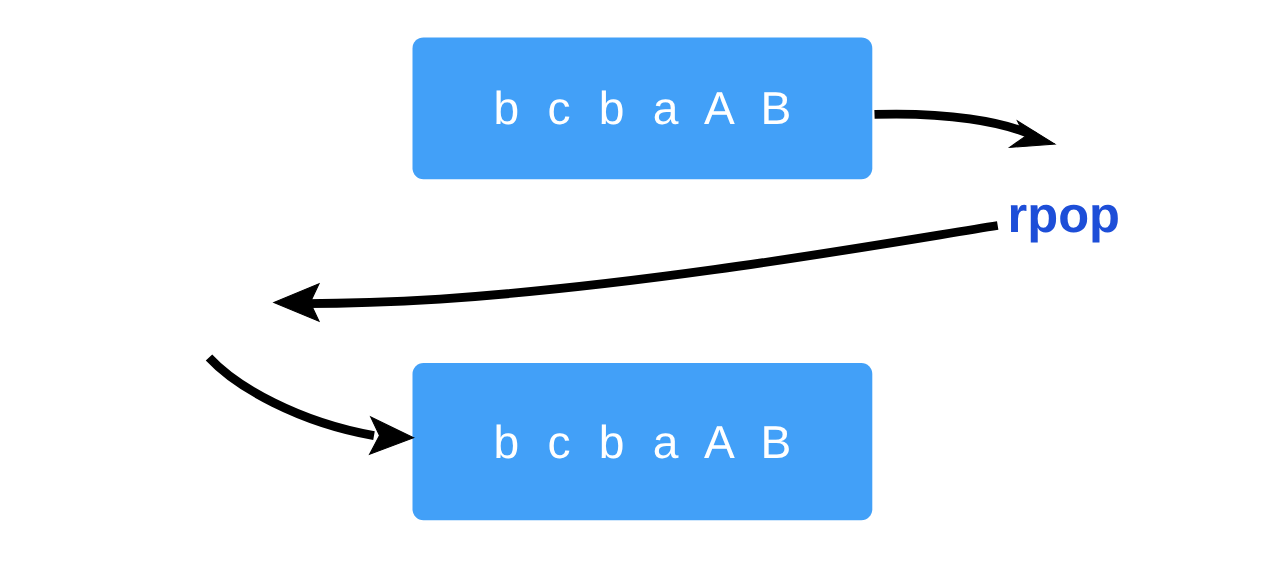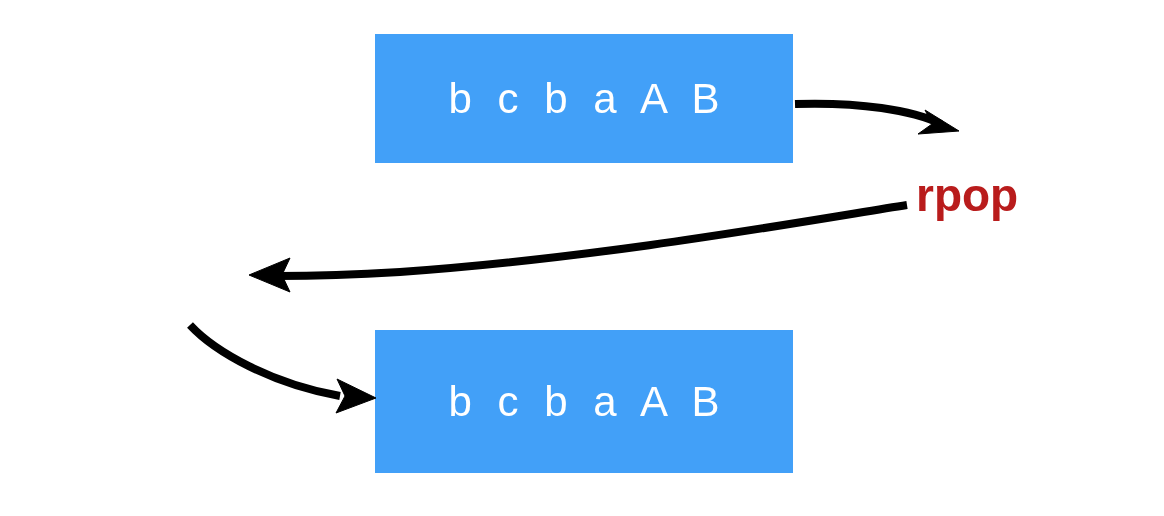--- a/index.html
+++ b/index.html
@@ -15,20 +15,21 @@
     background: #ffffff;
     overflow: hidden;
     font-family: "Liberation Sans", sans-serif;
   }
   .list-box {
     position: absolute;
     display: flex;
     align-items: center;
     justify-content: center;
     box-sizing: border-box;
+    border-radius: 10px;
   }
   .list-box .box-text {
     color: #ffffff;
     font-family: "Liberation Sans", sans-serif;
     font-weight: 400;
     font-size: 42px;
     letter-spacing: 7px;
     white-space: pre;
     line-height: 1;
     text-indent: 7px;
@@ -40,21 +41,21 @@
     height: 129px;
   }
   #box-bottom {
     left: 375px;
     top: 330px;
     width: 418px;
     height: 143px;
   }
   .op-label {
     position: absolute;
-    color: #b91c1c;
+    color: #1d4ed8;
     font-family: "Liberation Sans", sans-serif;
     font-weight: bold;
     font-size: 46px;
     line-height: 1;
     white-space: pre;
   }
   #label-rpop {
     left: 916px;
     top: 172px;
   }

